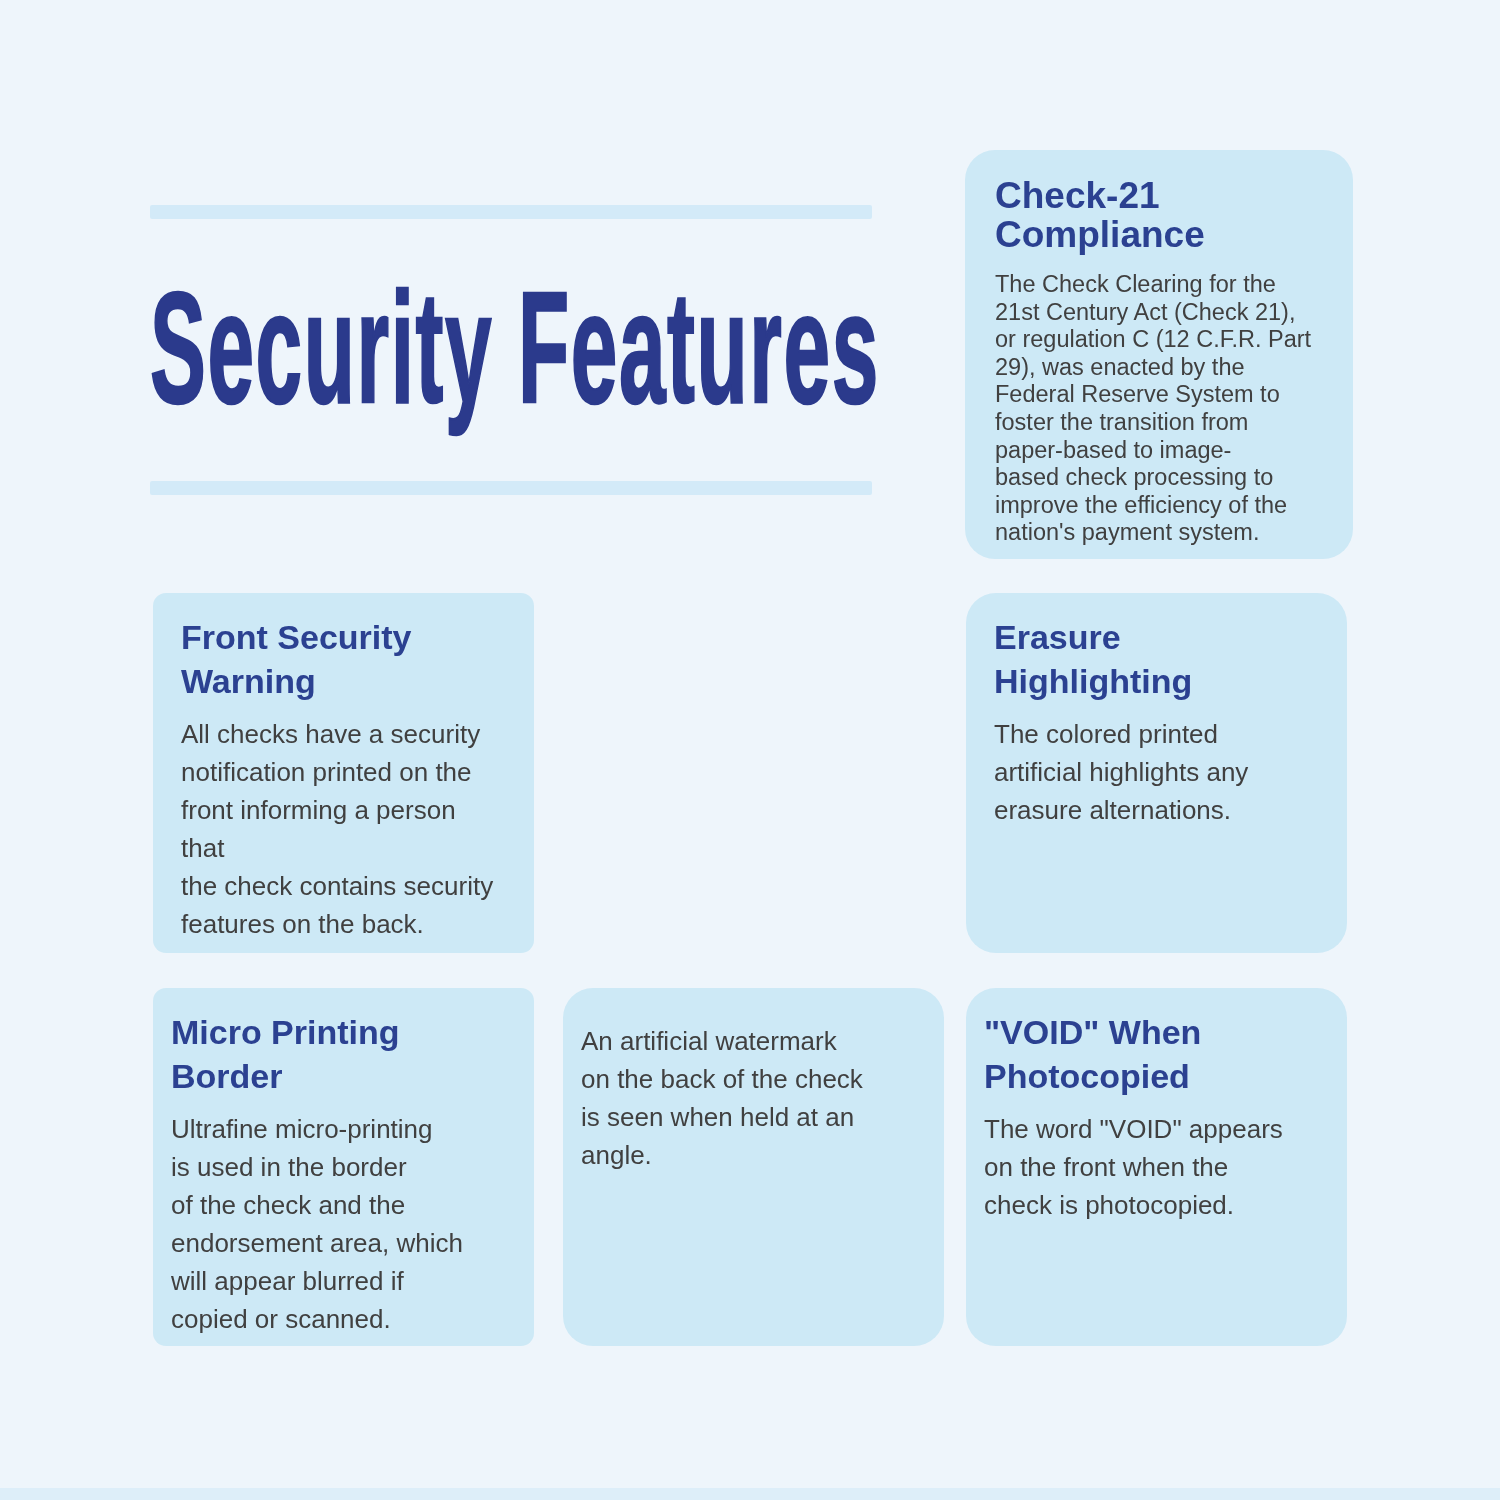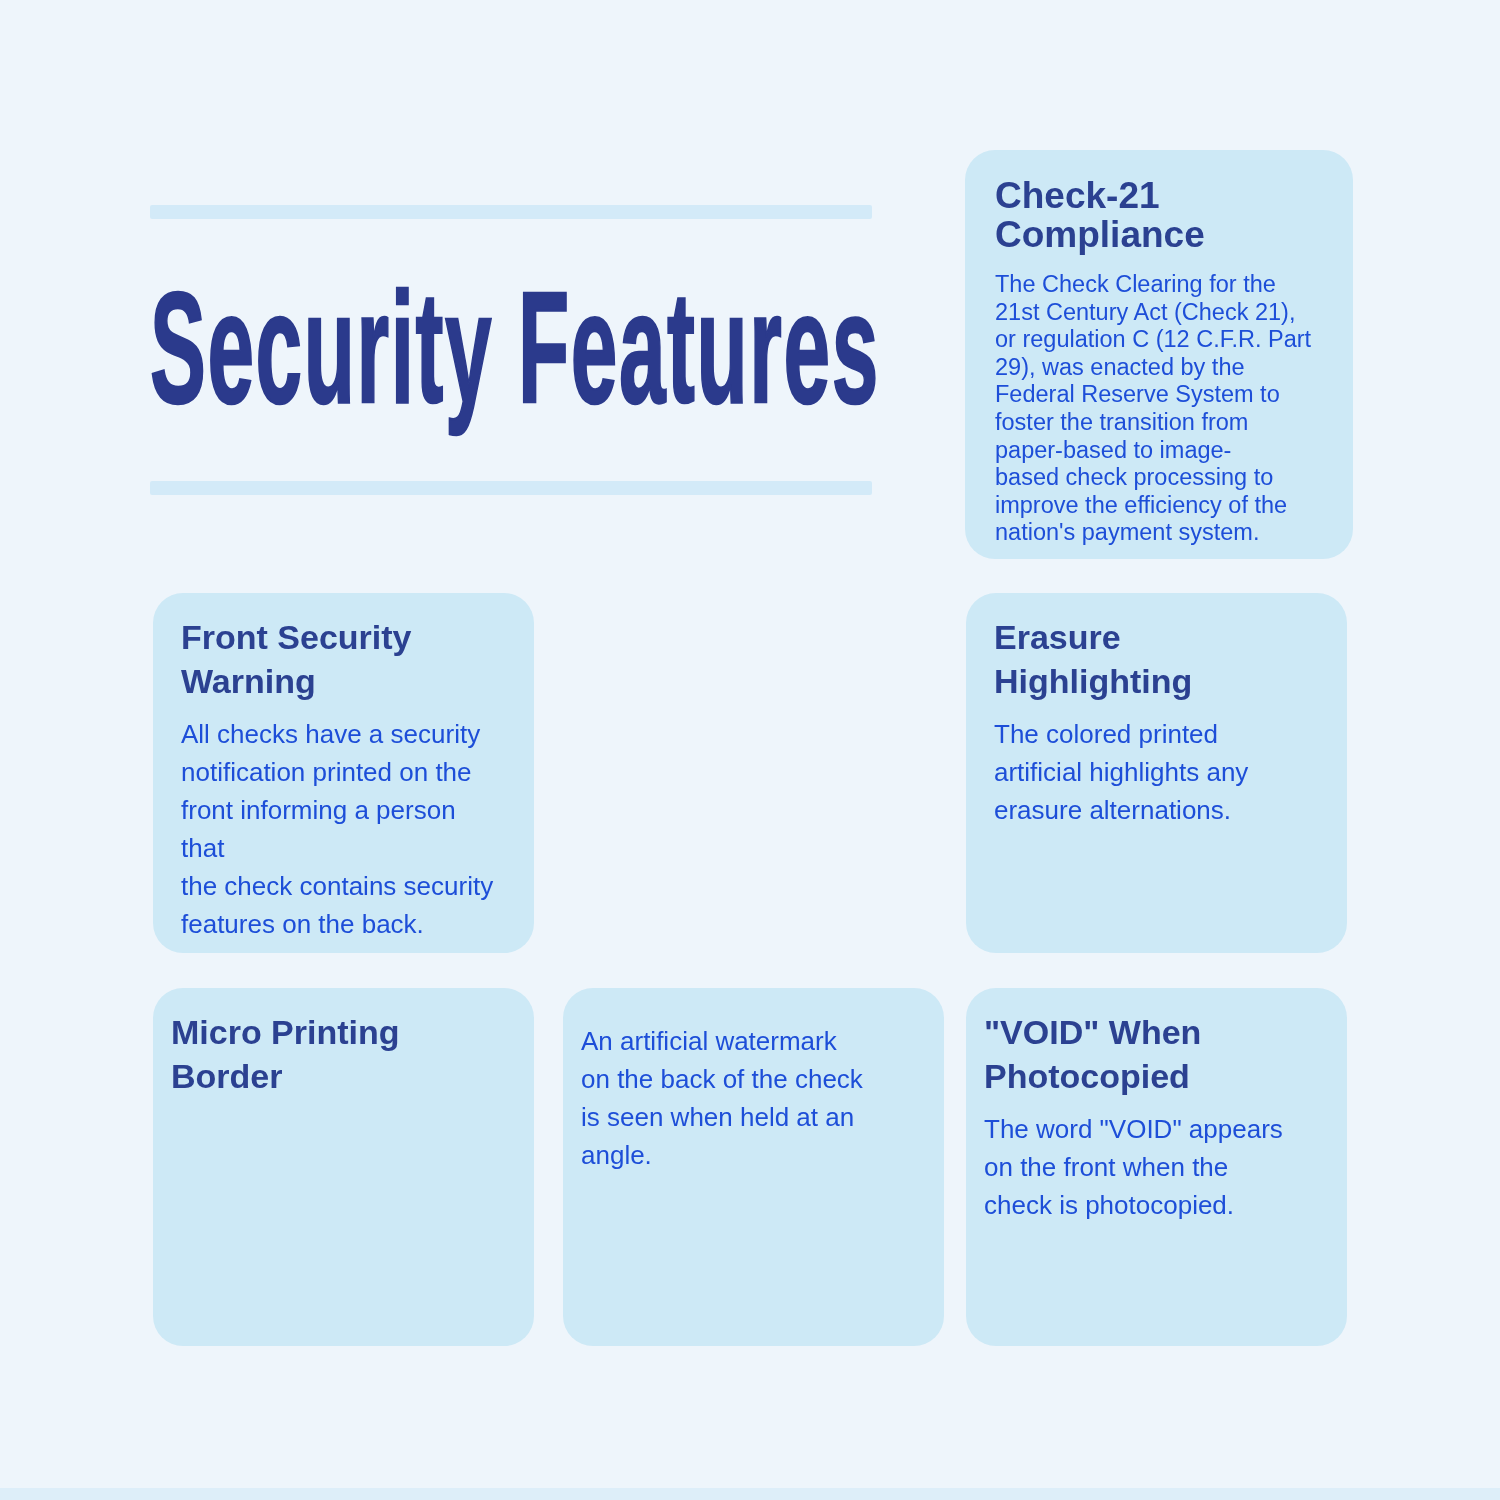--- a/index.html
+++ b/index.html
@@ -54,33 +54,33 @@
     font-size: 34px;
     line-height: 44px;
     font-weight: 700;
     color: #2b4191;
     white-space: pre-line;
   }
   .card p {
     margin: 12px 0 0 0;
     font-size: 26px;
     line-height: 38px;
-    color: #1d4ed8;
+    color: #404040;
     white-space: pre-line;
   }
 
   
   .card-check21 { left: 965px; top: 150px; width: 388px; height: 409px; padding: 26px 30px 0 30px; }
   .card-check21 h2 { font-size: 37px; line-height: 39px; }
   .card-check21 p  { margin-top: 17px; font-size: 23.5px; line-height: 27.6px; }
 
   
   .r1 { top: 593px; height: 360px; }
   .r2 { top: 988px; height: 358px; padding-left: 18px; }
-  .c1 { left: 153px; width: 381px; }
+  .c1 { left: 153px; width: 381px; border-radius: 13px; }
   .c2 { left: 563px; width: 381px; }
   .c3 { left: 966px; width: 381px; }
 
   
   .bottom-strip {
     position: absolute;
     left: 0; bottom: 0; width: 100%; height: 12px;
     background: #ddeef9;
   }
 </style>
@@ -125,20 +125,26 @@
     <h2>Erasure
 Highlighting</h2>
     <p>The colored printed
 artificial highlights any
 erasure alternations.</p>
   </section>
 
   <section class="card r2 c1">
     <h2>Micro Printing
 Border</h2>
+    <p>Ultrafine micro-printing
+is used in the border
+of the check and the
+endorsement area, which
+will appear blurred if
+copied or scanned.</p>
   </section>
 
   <section class="card r2 c2">
     <p>An artificial watermark
 on the back of the check
 is seen when held at an
 angle.</p>
   </section>
 
   <section class="card r2 c3">

